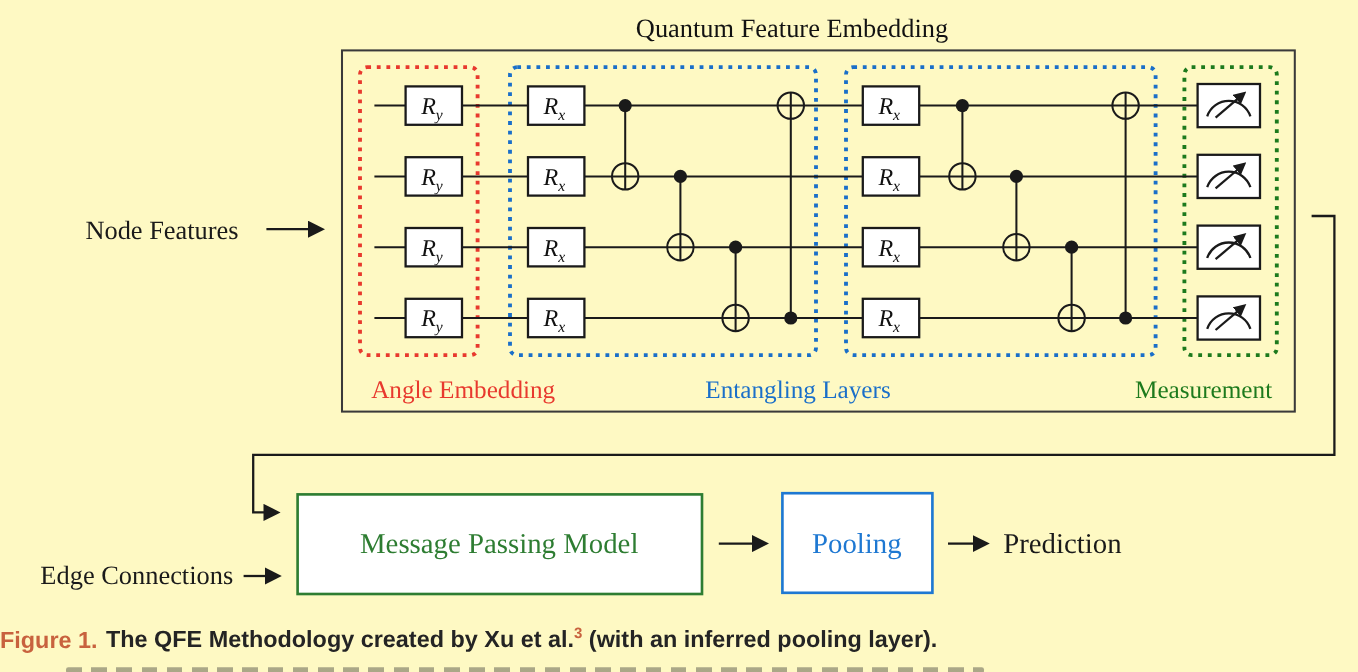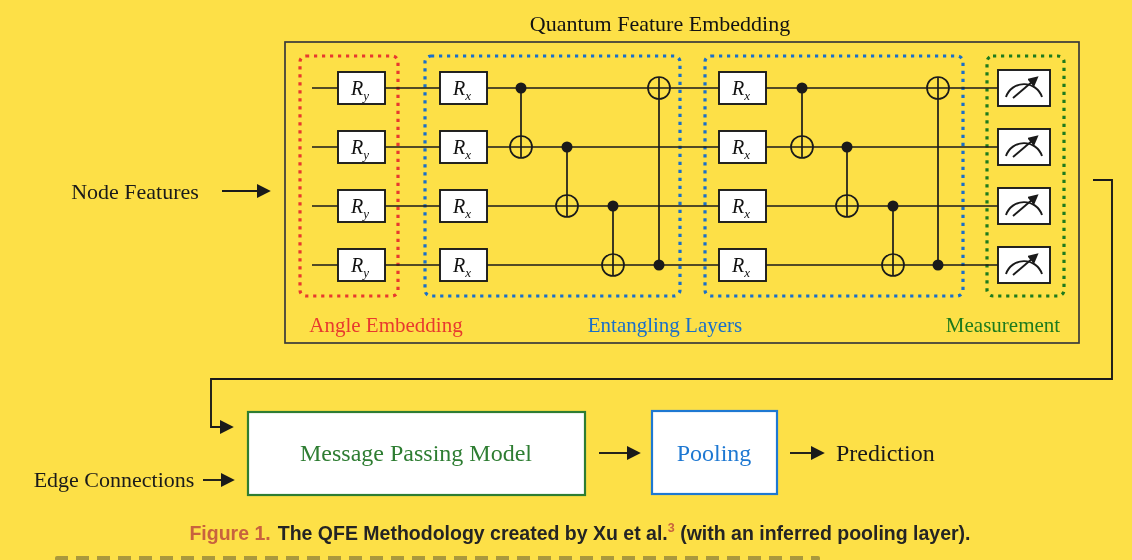--- a/index.html
+++ b/index.html
@@ -1,16 +1,16 @@
 <!DOCTYPE html>
 <html><head>
 <meta charset="utf-8">
 <style>
   html,body{margin:0;padding:0;background:#fff;}
-  .stage{position:relative;width:1132px;height:560px;background:#fde047;overflow:hidden;
+  .stage{position:relative;width:1132px;height:560px;background:#fef9c3;overflow:hidden;
          font-family:"Liberation Serif", serif;}
   svg{position:absolute;left:0;top:0;}
   
   .wire,.cl{stroke:#1a1a1a;stroke-width:1.7;fill:none;}
   .outer-box{fill:none;stroke:#3a3a3a;stroke-width:1.7;}
   .dotted{fill:none;stroke-width:3.2;stroke-dasharray:3.2 4.8;}
   .gate{fill:#ffffff;stroke:#1a1a1a;stroke-width:1.9;}
   .meter-box{fill:#ffffff;stroke:#1a1a1a;stroke-width:1.9;}
   .meter-glyph{stroke:#1a1a1a;stroke-width:1.9;fill:none;}
   .ctrl-dot{fill:#1a1a1a;stroke:none;}
@@ -18,23 +18,23 @@
   
   .title-text{font-family:"Liberation Serif",serif;font-size:22px;fill:#121212;}
   .gate-label{font-family:"Liberation Serif",serif;font-style:italic;font-size:20px;fill:#111;}
   .gate-sub{font-size:13px;}
   .side-label{font-family:"Liberation Serif",serif;font-size:22px;fill:#1a1a1a;}
   .sect-label{font-family:"Liberation Serif",serif;font-size:21px;}
   .flow-rect{fill:#ffffff;stroke-width:2.2;}
   .flow-label{font-family:"Liberation Serif",serif;font-size:24px;}
   .plain-flow-label{font-family:"Liberation Serif",serif;font-size:24px;fill:#1a1a1a;}
   
-  .caption{position:absolute;left:30px;top:521px;width:1100px;
+  .caption{position:absolute;left:0;top:521px;width:1100px;
            font-family:"Liberation Sans",sans-serif;font-weight:700;font-size:19.5px;
-           color:#242424;white-space:nowrap;text-align:center;}
+           color:#242424;white-space:nowrap;}
   .cap-accent{color:#c8623e;margin-right:7px;}
   .caption sup{font-size:12.5px;color:#c8623e;font-weight:700;}
   .clipped-line{position:absolute;left:55px;top:556px;width:765px;height:5px;border-radius:2px;
     background:repeating-linear-gradient(90deg,rgba(45,45,45,.40) 0 13px,rgba(45,45,45,0) 13px 21px);}
 </style>
 </head>
 <body>
 
 <div class="stage">
 <svg width="1132" height="560" viewBox="0 0 1132 560">

